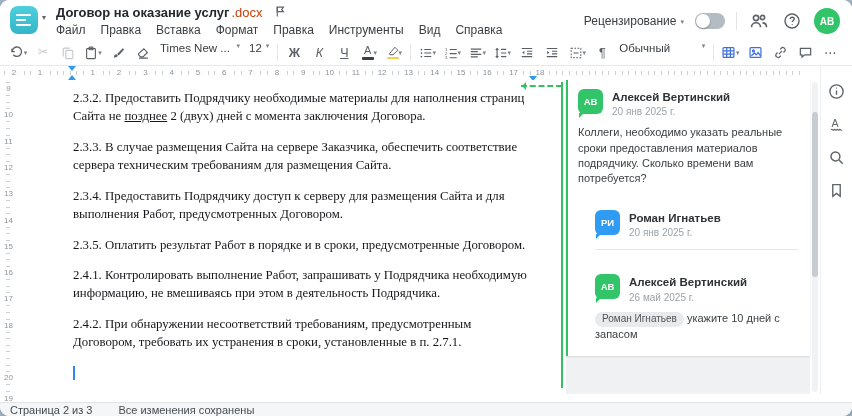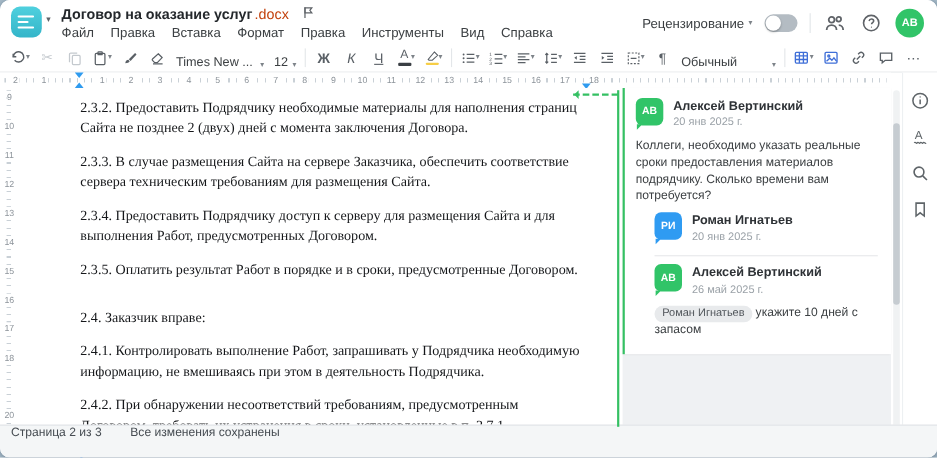--- a/index.html
+++ b/index.html
@@ -23,21 +23,21 @@
   .toggle{width:30px;height:16px;border-radius:9px;background:#b4bcc3;position:relative}
   .toggle .knob{position:absolute;left:1px;top:1px;width:14px;height:14px;border-radius:50%;background:#fff;box-shadow:0 1px 2px rgba(0,0,0,.3)}
   .hdiv{width:1px;height:18px;background:#e2e5e8}
   .avatar-top{width:26px;height:26px;border-radius:50%;background:#31c468;color:#fff;font-size:10px;font-weight:700;display:flex;align-items:center;justify-content:center}
 
   
   .toolbar{position:absolute;left:0;right:0;top:40px;height:25px;border-bottom:1px solid #e7eaec;display:flex;align-items:center;padding:0 7px;gap:3px}
   .tbtn{height:21px;min-width:20px;border-radius:3px;display:flex;align-items:center;justify-content:center;color:#5a6066;font-size:12.5px;padding:0 1px;cursor:default}
   .tbtn.disabled{color:#c4c9ce}
   .tbtn .glyph{line-height:1}
-  .tsel{display:flex;align-items:flex-end;font-size:11.5px;color:#3c4043;gap:4px;padding:0 3px;height:21px}
+  .tsel{display:flex;align-items:flex-start;font-size:11.5px;color:#3c4043;gap:4px;padding:0 3px;height:21px}
   .tsep{width:1px;height:17px;background:#e3e6e9;margin:0 2px}
   .b{font-weight:700}.i{font-style:italic}.u{text-decoration:underline}
   .colstack{display:flex;flex-direction:column;align-items:center;gap:1px}
   .cbar{width:12px;height:2.5px;border-radius:1px}
   svg.ic{display:block}
 
   
   .ruler-h{position:absolute;left:0;right:42px;top:66px;height:14px;background:#fff}
   .hticks{position:absolute;left:4px;right:4px;top:5px;height:4px;background:repeating-linear-gradient(90deg,#c9d0d6 0 1px,transparent 1px 6.57px)}
   .rlabel{position:absolute;top:2px;transform:translateX(-50%);font-size:8px;color:#8d949b;background:#fff;padding:0 2px;line-height:10px}
@@ -46,50 +46,50 @@
   .mk-bot{bottom:0;border-bottom:5px solid #2f9bef}
   .mk-right{bottom:-1px;border-top:5px solid #2f9bef}
   .ruler-v{position:absolute;left:0;top:80px;bottom:22px;width:17px;background:#fff}
   .vticks{position:absolute;left:6px;top:2px;bottom:2px;width:4px;background:repeating-linear-gradient(180deg,#c9d0d6 0 1px,transparent 1px 6.57px)}
   .rvlabel{position:absolute;left:50%;transform:translateX(-50%);font-size:8px;color:#8d949b;background:#fff;line-height:9px;padding:1px 0}
 
   
   .page{position:absolute;left:17px;top:80px;width:547px;bottom:22px;background:#fff;box-sizing:border-box;padding:9px 30px 0 56px;font-family:"Liberation Serif",serif;font-size:12.8px;line-height:1.44;color:#15171a}
   .para{margin:0 0 12px}
   .para.gap{margin-top:26px}
-  .useg{}
+  .useg{text-decoration:underline}
   .cursor{display:inline-block;width:2px;height:14px;background:#2e86f0;vertical-align:text-bottom}
   .green-line{position:absolute;left:561px;top:82px;width:2px;height:306px;background:#35c063;z-index:4}
   .anchor-dash{position:absolute;left:521px;top:85px;width:41px;border-top:2px dashed #35c063;z-index:4}
   .anchor-dash::before{content:'';position:absolute;left:-3px;top:-5px;border:4px solid transparent;border-right-color:#35c063}
 
   
   .comments{position:absolute;left:566px;top:80px;width:244px;bottom:22px;background:#eff1f3}
   .thread{background:#fff;border-left:2px solid #35c063;padding:9px 12px 14px 10px;box-shadow:0 1px 2px rgba(0,0,0,.10)}
-  .comment{margin-top:7px}
+  .comment{margin-top:24px}
   .comment:first-child{margin-top:0}
   .c-head{display:flex;gap:9px;align-items:flex-start}
   .comment.reply .c-head{margin-left:17px}
   .avatar24{width:25px;height:25px;border-radius:6px;position:relative;display:flex;align-items:center;justify-content:center;color:#fff;font-size:9.5px;font-weight:700;background:var(--av);flex:none}
   .avatar24::after{content:'';position:absolute;left:1px;bottom:-4px;width:0;height:0;border-top:5px solid var(--av);border-right:5px solid transparent}
   .c-name{font-size:11.5px;font-weight:700;color:#2e3236;line-height:1.25;padding-top:1px}
   .c-date{font-size:10px;color:#9ba2a8;margin-top:2px}
   .c-body{font-size:11px;color:#3c4043;margin-top:8px;line-height:1.38}
   .c-body.indent{margin-left:17px}
   .pill{display:inline-block;background:#e8eaec;border-radius:9px;padding:0px 7px 1px;font-size:10px;color:#50555a;margin-right:3px}
   .c-divider{height:1px;background:#e6e8ea;margin:11px 0 0 17px}
 
   
   .scrollbar{position:absolute;left:812px;top:82px;bottom:24px;width:6px;background:#f0f2f3;border-radius:3px}
   .scroll-thumb{position:absolute;left:0;top:30px;width:6px;height:165px;border-radius:3px;background:#c6ccd1}
   .right-rail{position:absolute;right:0;top:66px;bottom:22px;width:32px;background:#fff;border-left:1px solid #edf0f2;display:flex;flex-direction:column;align-items:center;padding-top:14px;gap:11px;box-sizing:border-box}
   .rail-btn{width:22px;height:22px;display:flex;align-items:center;justify-content:center;color:#5f6569}
 
   
-  .statusbar{position:absolute;left:0;right:0;bottom:0;height:30px;background:#f4f6f7;border-top:1px solid #e0e4e7;display:flex;align-items:flex-start;padding:0 10px;font-size:11px;color:#464c52;box-sizing:border-box}
+  .statusbar{position:absolute;left:0;right:0;bottom:0;height:14px;background:#f4f6f7;border-top:1px solid #e0e4e7;display:flex;align-items:center;padding:0 10px;font-size:11px;color:#464c52;box-sizing:border-box}
   .sb-left{display:flex;gap:26px}
   .sb-spacer{flex:1}
   .sb-right{display:flex;align-items:center;gap:9px;color:#5a6066}
   .zoom-slider{width:70px;height:2px;background:#ccd1d5;border-radius:1px;position:relative}
   .zoom-knob{position:absolute;left:55%;top:-3px;width:8px;height:8px;border-radius:50%;background:#3f4347}
   .pm{font-size:13px;line-height:1;color:#6a7075}
 </style>
 </head>
 <body>
 
@@ -342,21 +342,20 @@
         <span class="rvlabel" style="top: 292.3px;">20</span>
       </div>
   </div>
 
   <div class="page">
     <div id="doc-paragraphs">
         <div class="para"><span>2.3.2. Предоставить Подрядчику необходимые материалы для наполнения страниц Сайта не </span><span class="useg">позднее</span><span> 2 (двух) дней с момента заключения Договора.</span></div>
         <div class="para"><span>2.3.3. В случае размещения Сайта на сервере Заказчика, обеспечить соответствие сервера техническим требованиям для размещения Сайта.</span></div>
         <div class="para"><span>2.3.4. Предоставить Подрядчику доступ к серверу для размещения Сайта и для выполнения Работ, предусмотренных Договором.</span></div>
         <div class="para"><span>2.3.5. Оплатить результат Работ в порядке и в сроки, предусмотренные Договором.</span></div>
-        <div class="para gap"><span>2.4. Заказчик вправе:</span></div>
         <div class="para"><span>2.4.1. Контролировать выполнение Работ, запрашивать у Подрядчика необходимую информацию, не вмешиваясь при этом в деятельность Подрядчика.</span></div>
         <div class="para"><span>2.4.2. При обнаружении несоответствий требованиям, предусмотренным Договором, требовать их устранения в сроки, установленные в п. 2.7.1.</span></div>
         <div class="para"><span class="cursor"></span></div>
       </div>
   </div>
   <div class="anchor-dash"></div>
   <div class="green-line"></div>
 
   <div class="comments">
     <div class="thread" id="comment-thread">

